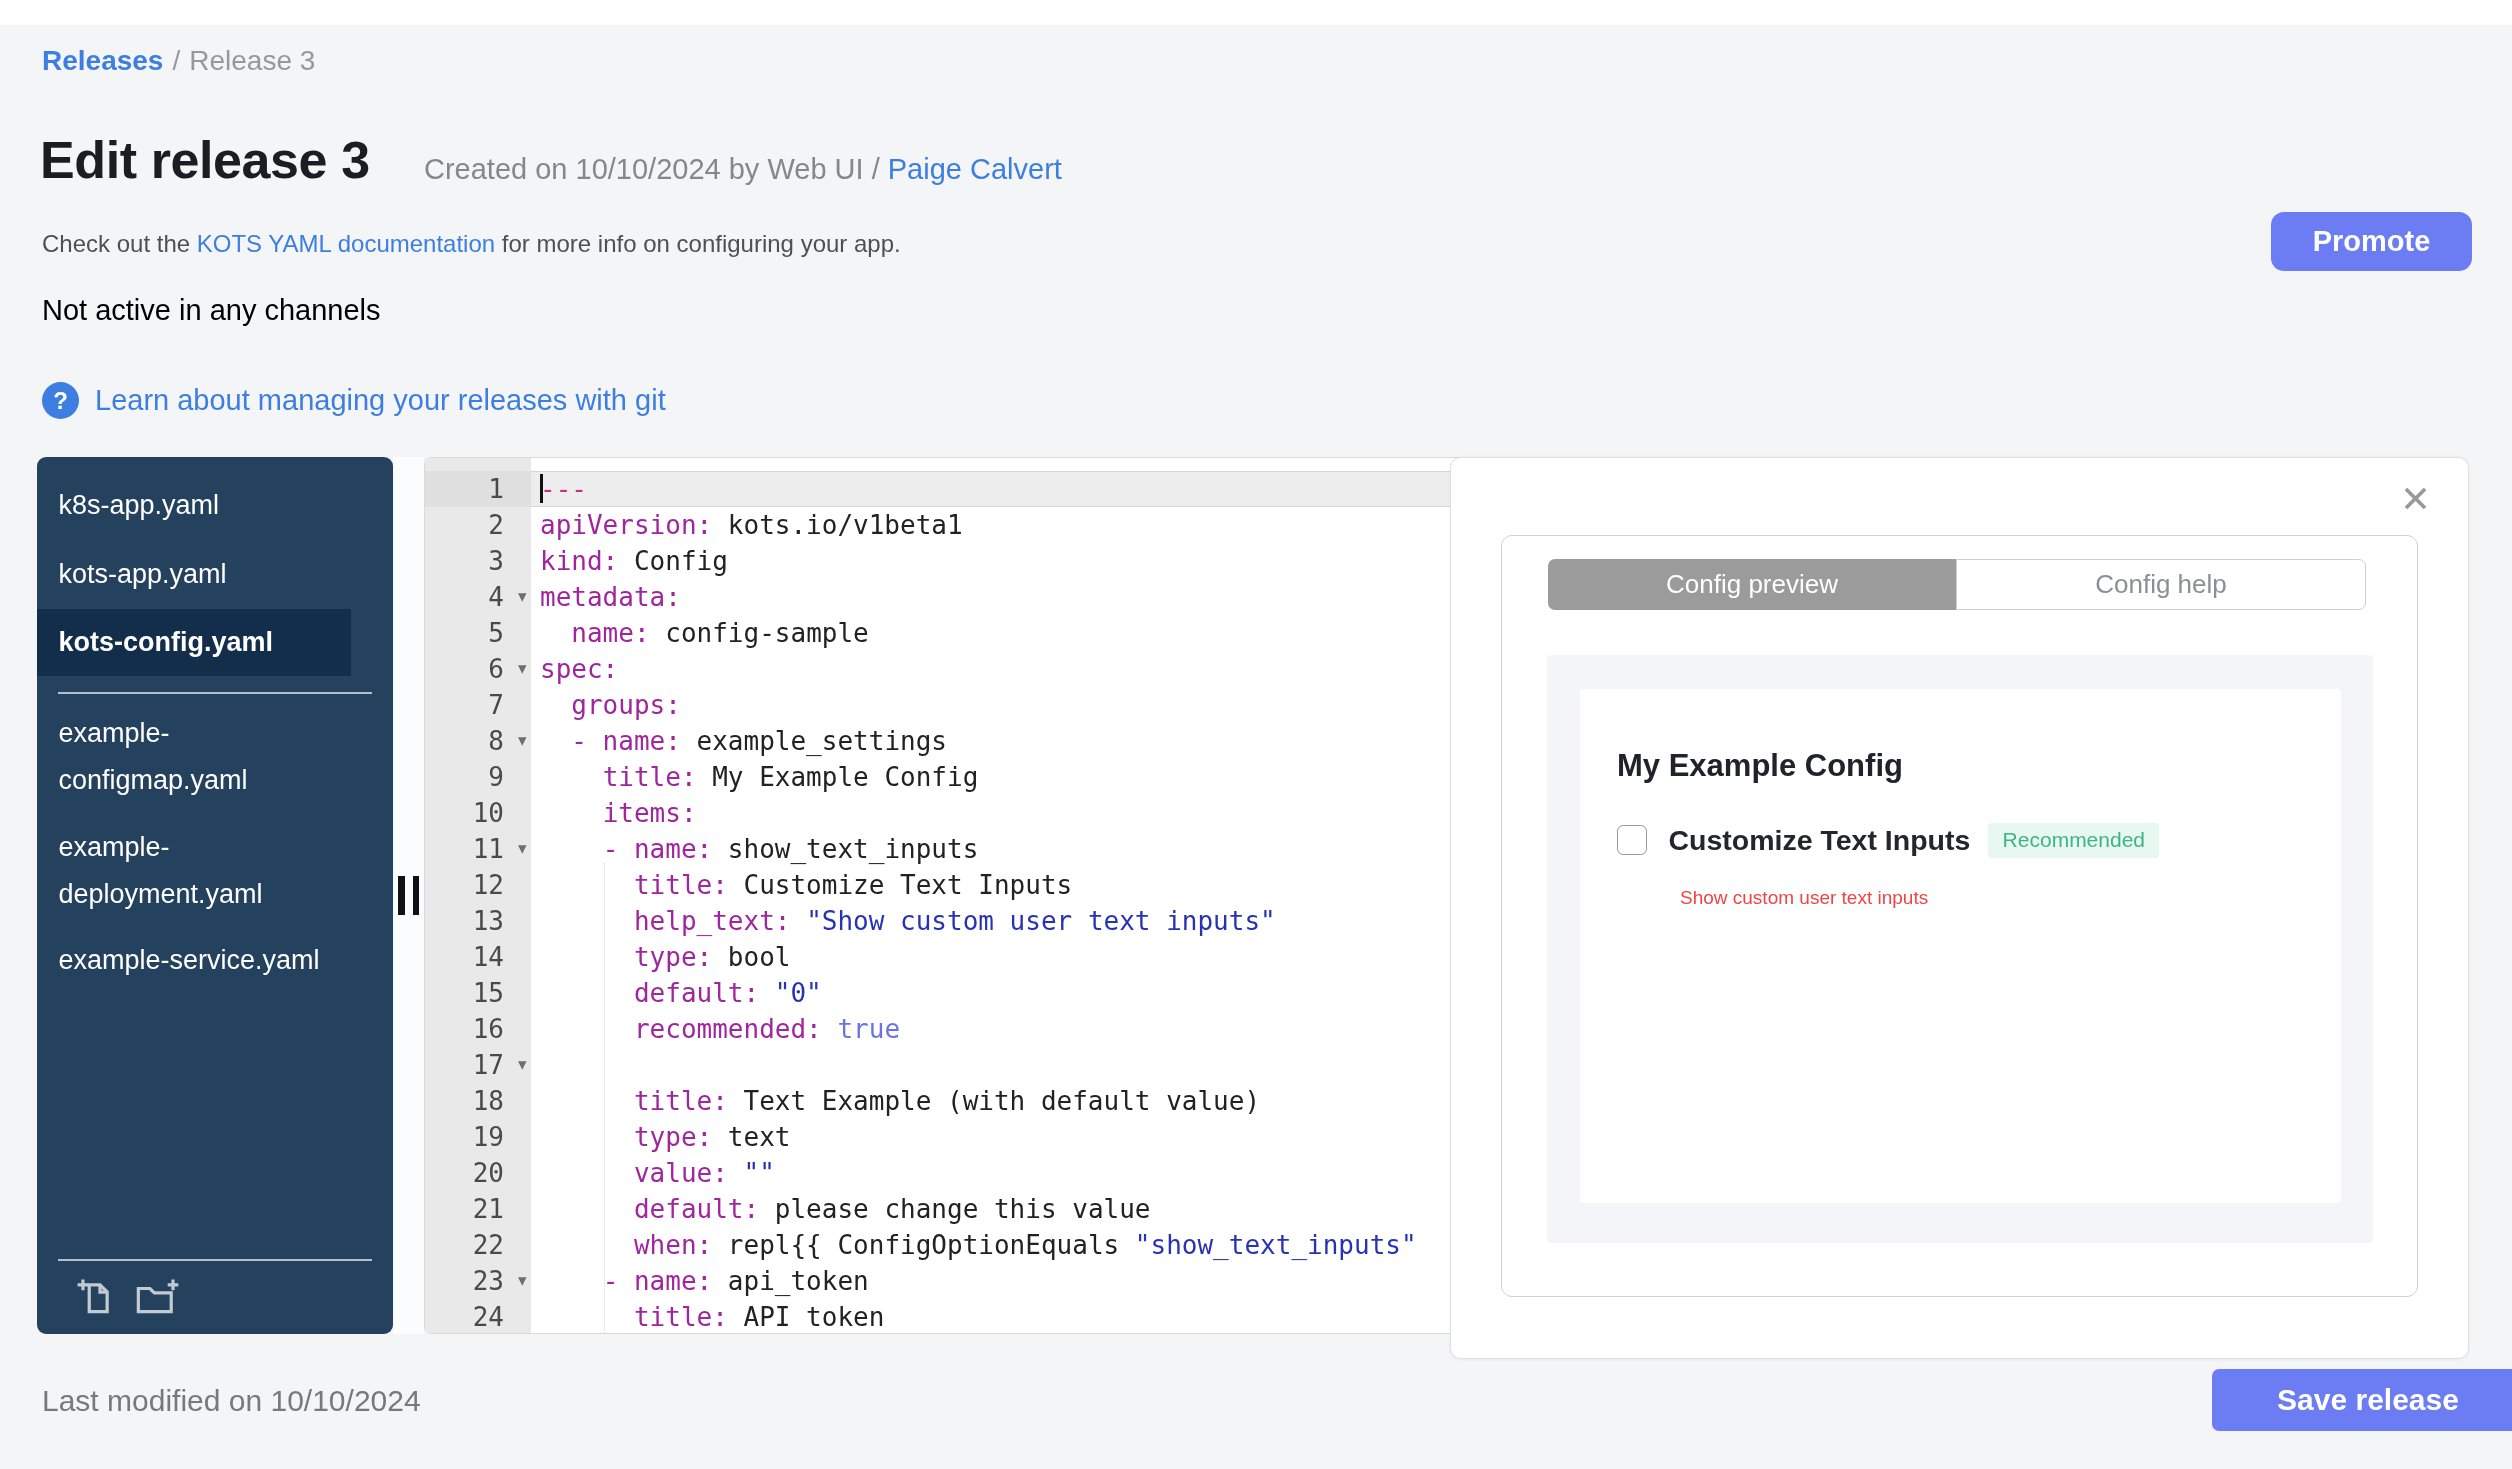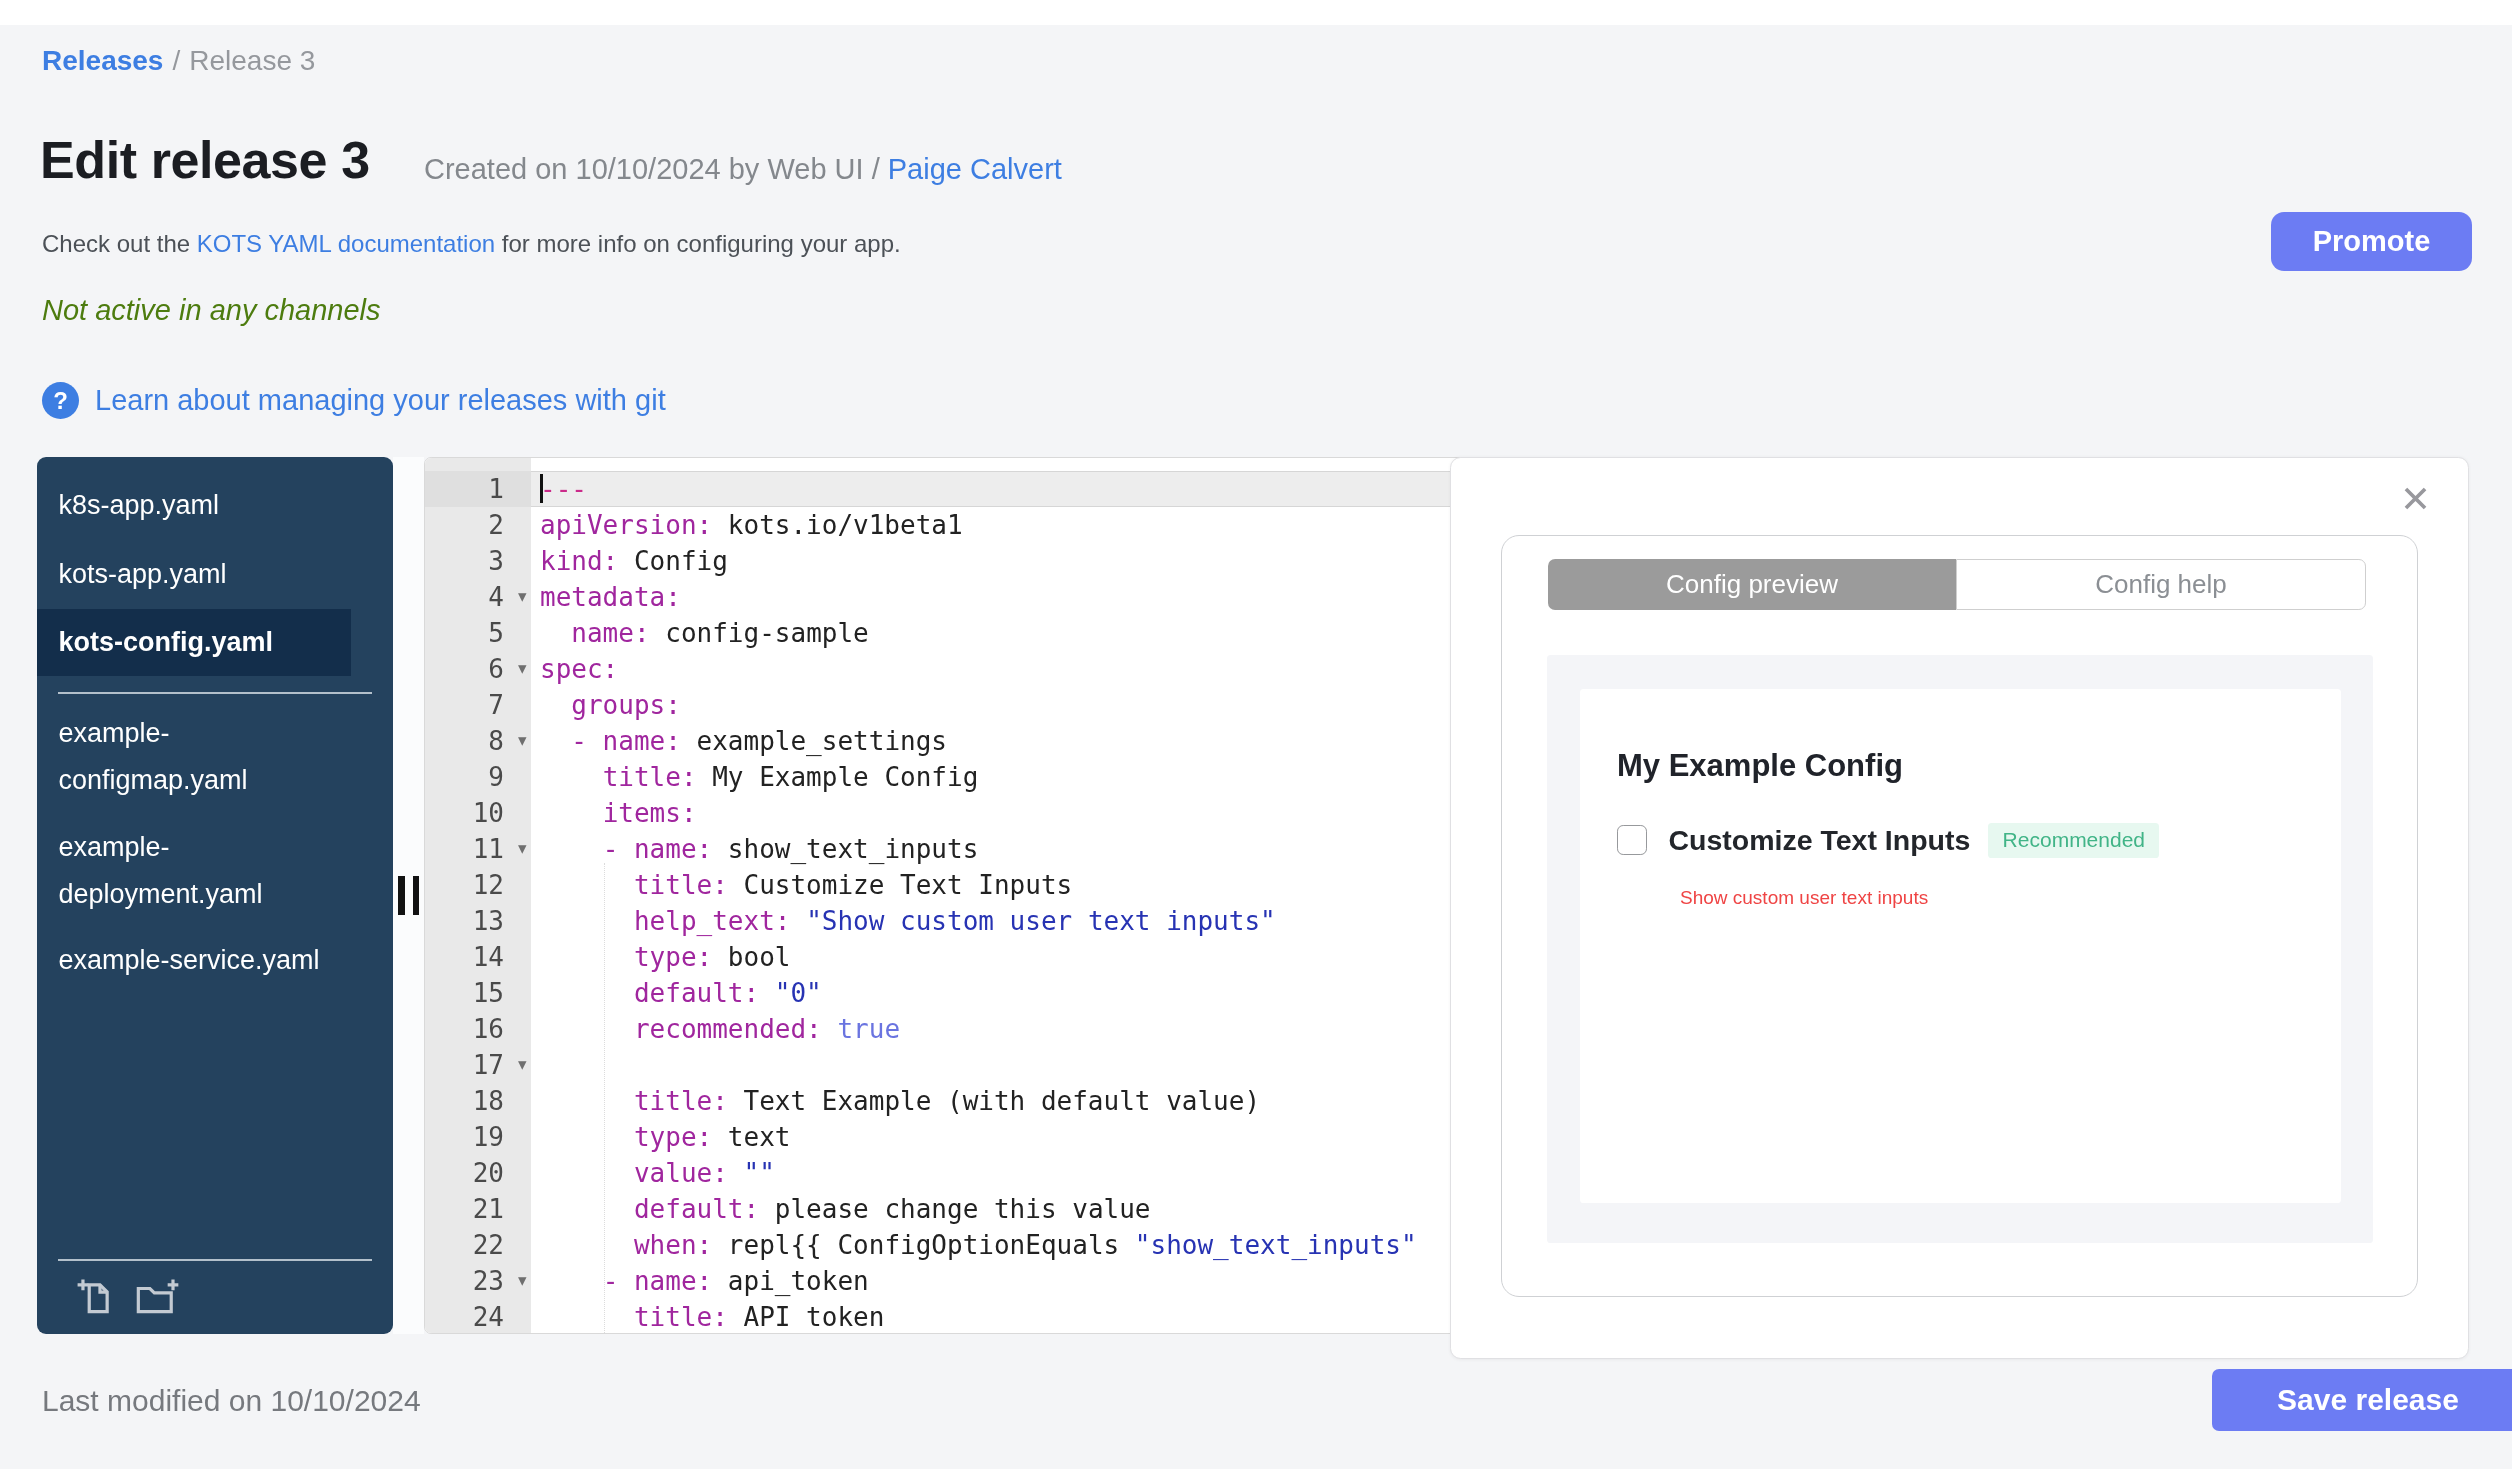--- a/index.html
+++ b/index.html
@@ -15,21 +15,21 @@
   .bc-sep{color:#95989d;margin:0 9px;}
   .bc-cur{color:#95989d;}
   .page-title{position:absolute;left:40px;top:130px;font-size:52px;font-weight:700;letter-spacing:-0.4px;color:#1b1d22;}
   .created-line{position:absolute;left:424px;top:153px;font-size:29px;color:#84888d;}
   .created-author{color:#3d7ee2;cursor:pointer;}
   .promote-btn{position:absolute;left:2271px;top:212px;width:201px;height:59px;background:#6c7cf3;color:#fff;
     border:none;border-radius:13px;font-size:29px;font-weight:700;font-family:"Liberation Sans",sans-serif;
     display:flex;align-items:center;justify-content:center;cursor:pointer;}
   .doc-line{position:absolute;left:42px;top:230px;font-size:24px;color:#4c5157;}
   .doc-link{color:#3d7ee2;cursor:pointer;}
-  .channel-status{position:absolute;left:42px;top:294px;font-size:29px;color:#4d7c0f;font-style:italic;}
+  .channel-status{position:absolute;left:42px;top:294px;font-size:29px;color:#000000;}
   .git-row{position:absolute;left:42px;top:382px;display:flex;align-items:center;gap:16px;}
   .git-help-icon{width:37px;height:37px;border-radius:50%;background:#3d7ee2;color:#fff;font-size:24px;font-weight:700;
     display:flex;align-items:center;justify-content:center;flex:none;}
   .git-link{font-size:29px;color:#3d7ee2;cursor:pointer;}
 
   
   .sidebar{position:absolute;left:37px;top:457px;width:356px;height:877px;background:#24425e;border-radius:9px;
     color:#fff;box-sizing:border-box;}
   .file-tree{padding-top:14.3px;}
   .fi-row{font-size:27px;height:69px;line-height:69px;padding:0 21.4px;width:276px;cursor:pointer;
@@ -66,21 +66,21 @@
   .tk-str{color:#2733b3;}
   .tk-bool{color:#6a74e0;}
   .tk-pln{color:#222;}
   .ed-cursor{position:absolute;left:115px;top:16px;width:2.7px;height:29px;background:#101010;}
   .indent-guide{position:absolute;left:179px;top:405px;bottom:0;border-left:1.8px dotted #dcdcdc;}
 
   
   .panel{position:absolute;left:1450px;top:457px;width:1019px;height:902px;background:#fff;
     border:0.9px solid #e0e0e3;border-radius:10.7px;box-shadow:0 0.9px 3.6px rgba(0,0,0,0.05);box-sizing:border-box;}
   .panel-close{position:absolute;top:23px;right:37px;font-size:37px;color:#98989d;cursor:pointer;line-height:1;}
-  .panel-box{position:absolute;left:50px;top:77px;width:917px;height:762px;border:0.9px solid #cfd1d4;border-radius:18px;background:#fff;box-sizing:border-box;}
+  .panel-box{position:absolute;left:50px;top:77px;width:917px;height:762px;border:0.9px solid #cfd1d4;border-radius:11px;background:#fff;box-sizing:border-box;}
   .tabs{position:absolute;left:46px;top:23px;width:818px;height:51px;display:flex;}
   .tab{flex:1;display:flex;align-items:center;justify-content:center;font-size:26px;box-sizing:border-box;cursor:pointer;}
   .tab-active{background:#9b9b9b;color:#fff;border-radius:7.1px 0 0 7.1px;}
   .tab-inactive{background:#fff;color:#8b8f94;border:0.9px solid #cfcfcf;border-radius:0 7.1px 7.1px 0;}
   .gray-area{position:absolute;left:45px;top:119px;width:826px;height:588px;background:#f4f5f8;border-radius:3.6px;}
   .white-card{position:absolute;left:33px;top:34px;width:761px;height:514px;background:#fff;border-radius:3.6px;}
   .card-title{position:absolute;left:37px;top:59px;font-size:31px;font-weight:700;color:#20232a;}
   .check-row{position:absolute;left:37px;top:134px;display:flex;align-items:center;}
   .checkbox{width:28px;height:28px;border:1.8px solid #97999c;border-radius:6.2px;background:#fff;flex:none;cursor:pointer;}
   .check-label{margin-left:21.4px;font-size:28.5px;font-weight:700;color:#23262b;}

